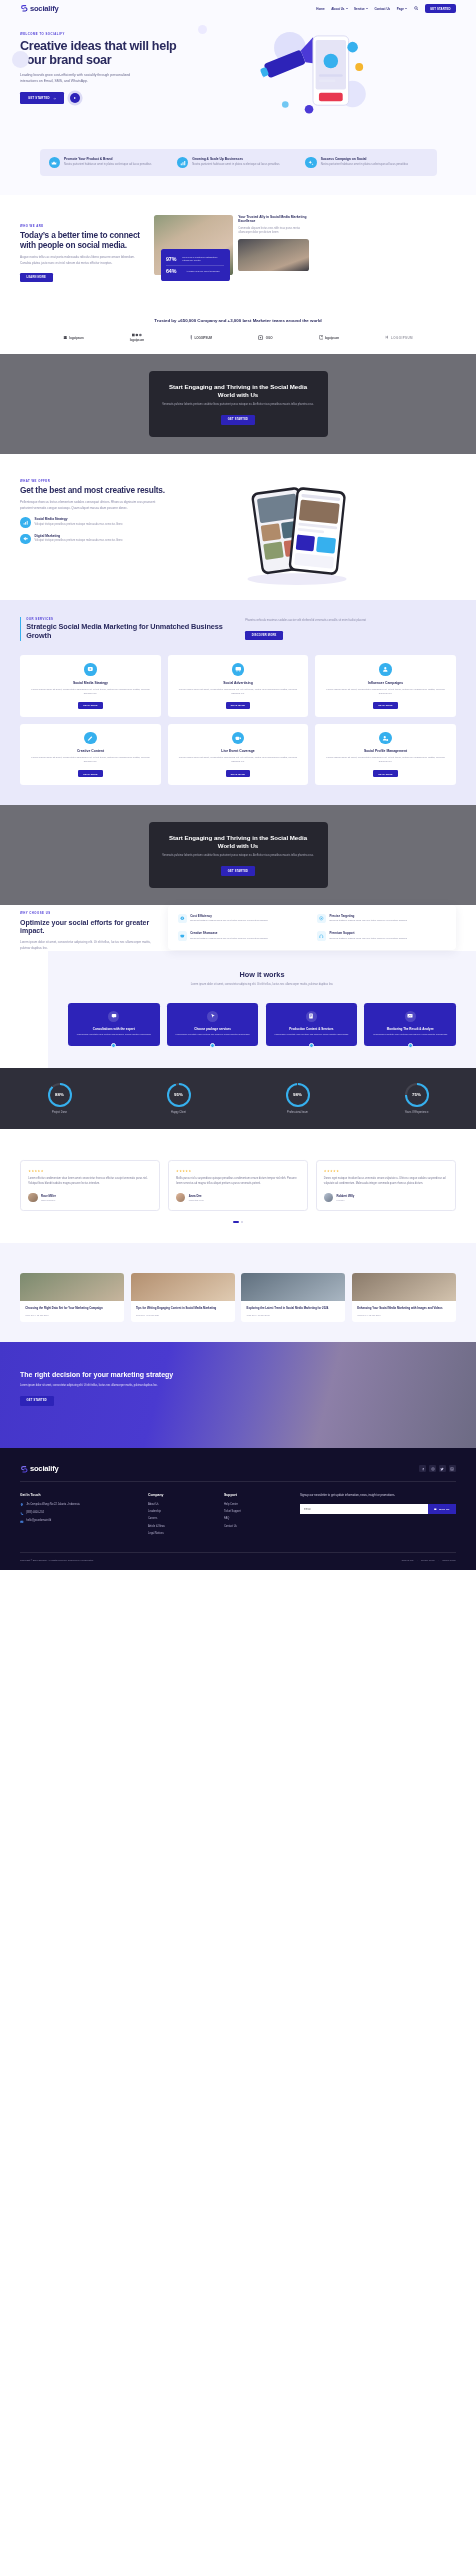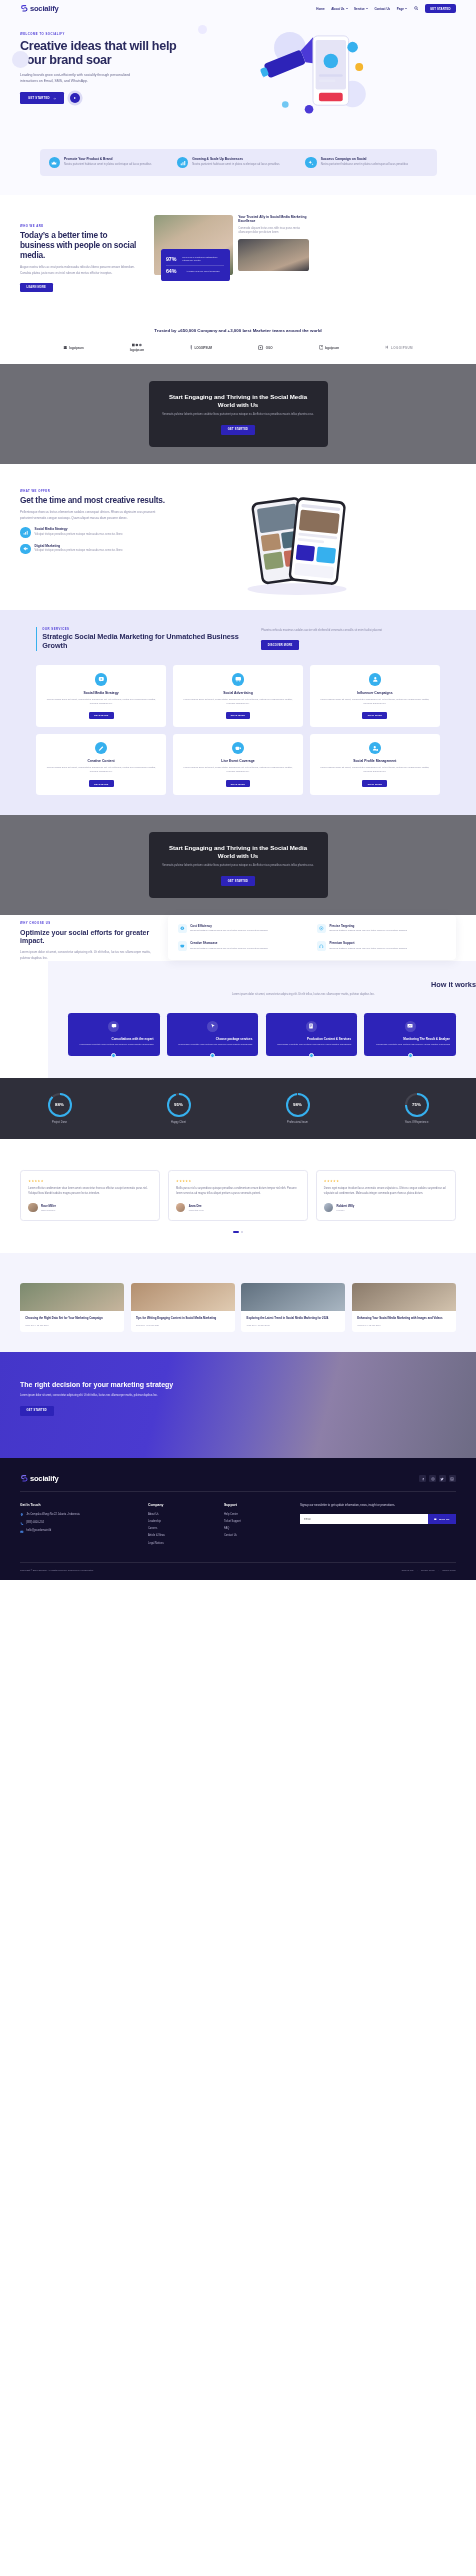--- a/index.html
+++ b/index.html
@@ -110,21 +110,21 @@
   .offer-left { width: 165px; padding-left: 20px; padding-top: 5.3px; }
   .offer-item { display: flex; gap: 4px; margin-top: 6px; }
   .offer-ic { width: 10.6px; height: 10.6px; border-radius: 50%; background: #36b0ee;
               flex: 0 0 10.6px; display: flex; align-items: center; justify-content: center; }
   .offer-ic svg { width: 5.3px; height: 5.3px; }
   .offer-t { font-size: 3.2px; font-weight: bold; color: #2a2a5e; }
   .offer-d { font-size: 2.6px; line-height: 1.6; color: #9494ad; margin-top: 1.3px; }
   .phones { flex: 1; height: 106px; position: relative; }
 
   
-  .svc-wrap { background: #e9e9fa; padding: 17px 16px 20px; }
+  .svc-wrap { background: #e9e9fa; padding: 17px 0 20px; }
   .svc-head { display: flex; gap: 13.2px; padding: 0 20px; align-items: flex-start; }
   .svc-head-l { width: 212px; border-left: 1.3px solid #36b0ee; padding-left: 5.3px; }
   .svc-eyebrow { font-size: 2.8px; font-weight: bold; letter-spacing: 0.5px; color: #4b39d6; }
   .svc-h { font-size: 7.3px; line-height: 1.22; font-weight: bold; color: #2a2a5e;
            margin-top: 2.6px; letter-spacing: -0.1px; }
   .svc-head-r { flex: 1; padding-top: 2.6px; }
   .svc-head-p { font-size: 2.7px; line-height: 1.75; color: #8a8aa8; }
   .svc-grid { display: grid; grid-template-columns: repeat(3,1fr); gap: 6.6px;
               padding: 0 20px; margin-top: 14.5px; }
   .svc-card { background: #fff; border-radius: 3.3px; padding: 8px 7.3px; text-align: center; }
@@ -145,21 +145,21 @@
            box-shadow: 0 2px 9.3px rgba(40,40,90,.08); display: grid;
            grid-template-columns: 1fr 1fr; gap: 8px 9.3px; }
   .opt-item { display: flex; gap: 3.3px; }
   .opt-ic { width: 9.3px; height: 9.3px; border-radius: 2.6px; background: #eaf7fe;
             flex: 0 0 9.3px; display: flex; align-items: center; justify-content: center; }
   .opt-ic svg { width: 4.6px; height: 4.6px; }
   .opt-t { font-size: 3px; font-weight: bold; color: #2a2a5e; }
   .opt-d { font-size: 2.4px; line-height: 1.55; color: #9494ad; margin-top: 1.3px; }
 
   
-  .how { background: #f4f4fd; padding: 18.5px 0 22.5px; text-align: right; margin-left: 48px; }
+  .how { background: #f4f4fd; padding: 18.5px 0 22.5px; text-align: center; margin-left: 48px; }
   .how-h { font-size: 7.3px; font-weight: bold; color: #2a2a5e; }
   .how-p { font-size: 2.7px; line-height: 1.8; color: #8a8aa8; margin: 4.6px auto 0; width: 225px; }
   .how-grid { display: grid; grid-template-columns: repeat(4,1fr); gap: 7.3px;
               padding: 0 20px; margin-top: 14.5px; }
   .how-card { background: #2d23b8; border-radius: 3.3px; padding: 8px 6px; color: #fff;
               position: relative; }
   .how-ic { width: 11.2px; height: 11.2px; border-radius: 50%; background: rgba(255,255,255,.16);
             margin: 0 auto 4.6px; display: flex; align-items: center; justify-content: center; }
   .how-ic svg { width: 6px; height: 6px; }
   .how-t { font-size: 3px; font-weight: bold; line-height: 1.35; }
@@ -375,21 +375,21 @@
             <div class="feat-t">Success Campaign on Social</div>
             <div class="feat-d">Nostra parturient habitasse amet in platea scelerisque ad lacus penatibus</div>
           </div>
       </div>
     </div>
   </div>
 
   <div class="sec who">
     <div class="who-left">
       <div class="eyebrow">WHO WE ARE</div>
-      <h2 class="sec-h2">Today’s a better time to business with people on social media.</h2>
+      <h2 class="sec-h2">Today’s a better time to connect with people on social media.</h2>
       <p class="sec-p">Augue nostra tellus ac erat porta malesuada ridiculus libero posuere ornare bibendum. Conubia platea justo nunc est nisl rubrum dui metus efficitur inceptos.</p>
       <button class="btn-sm">LEARN MORE</button>
     </div>
     <div class="who-right">
       <div style="position:relative;">
         <div class="photo photo-grad1" style="width:79px;height:60px;"></div>
         <div class="stat-card">
           <div class="stat-row">
             <div class="stat-n">97%</div>
             <div class="stat-l">Received a customer satisfaction ratings for clients</div>
@@ -461,21 +461,21 @@
     <div class="cta-card">
       <div class="cta-h">Start Engaging and Thriving in the Social Media World with Us</div>
       <div class="cta-p">Venenatis pulvinar lobortis pretium curabitur litora parturient purus natoque eu. A efficitur risus penatibus mauris tellus pharetra cras.</div>
       <button class="btn-cta">GET STARTED</button>
     </div>
   </div>
 
   <div class="sec offer">
     <div class="offer-left">
       <div class="eyebrow">WHAT WE OFFER</div>
-      <h2 class="sec-h2">Get the time and most creative results.</h2>
+      <h2 class="sec-h2">Get the best and most creative results.</h2>
       <p class="sec-p">Pellentesque rhoncus lectus elementum sodales consequat ultrices. Rhoncus dignissim cras praesent parturient venenatis congue sociosqu. Quam aliquet massa diam posuere donec.</p>
       <div class="offer-item">
         <div class="offer-ic">
             <svg viewBox="0 0 24 24">
               <rect x="3" y="14" width="4" height="7" fill="#fff"></rect>
               <rect x="10" y="9" width="4" height="12" fill="#fff"></rect>
               <rect x="17" y="4" width="4" height="17" fill="#fff"></rect>
             </svg>
           </div>
         <div>

